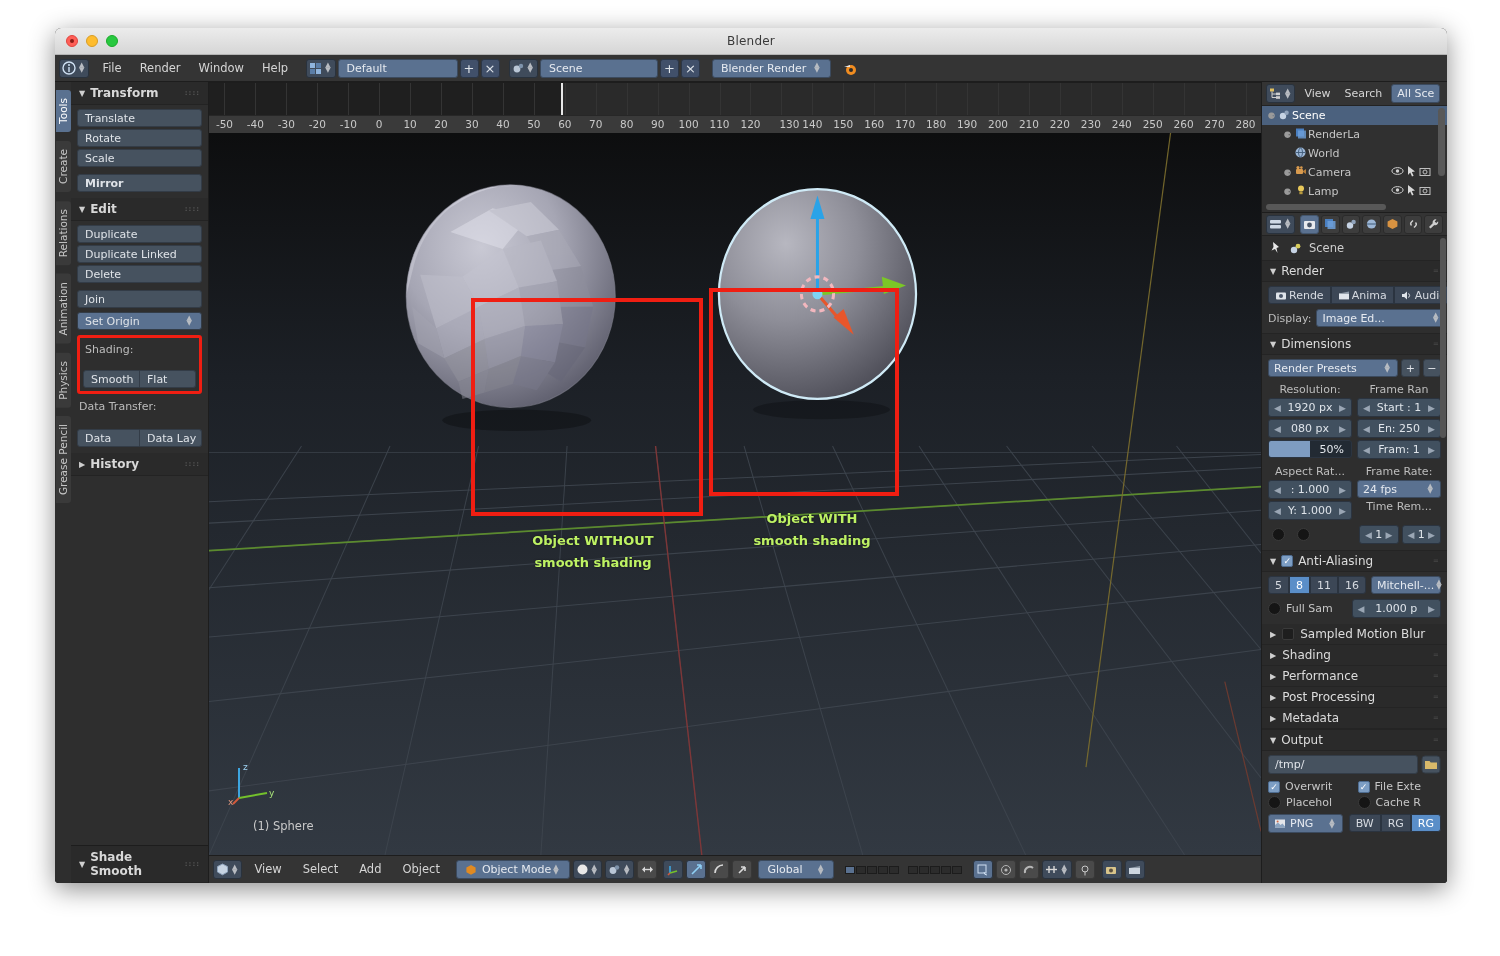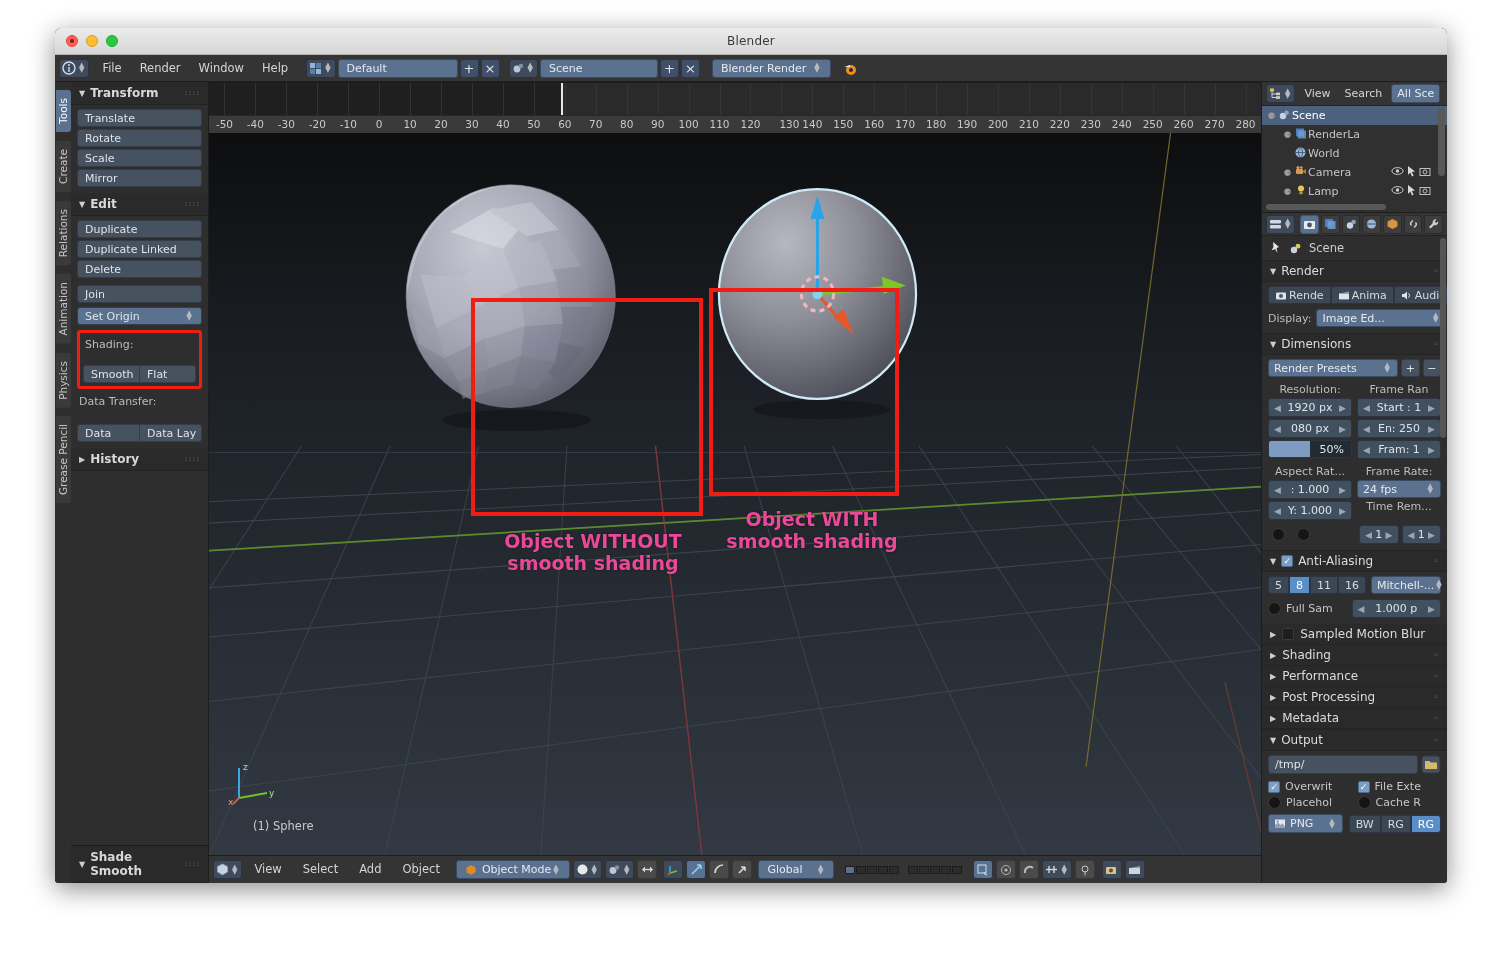--- a/index.html
+++ b/index.html
@@ -113,21 +113,21 @@
   }
 
   
   #viewport{ flex:1; position:relative; background:#2b3038; overflow:hidden;}
   #vp-3d{ position:absolute; left:0; right:0; top:0; bottom:28px; overflow:hidden;}
   #vp-label{ position:absolute; left:20px; top:6px; color:#d8d8d8; font-size:11.5px; text-shadow:0 1px 2px #000;}
   #vp-axis{ position:absolute; left:18px; bottom:46px;}
   #vp-objname{ position:absolute; left:44px; bottom:22px; color:#c9c9c9; font-size:11.5px;}
   .annot-box{ position:absolute; border:4px solid #f01e12; }
   .annot-text{
-    position:absolute; color:#ec4899; font-weight:bold; font-size:19px;
+    position:absolute; color:#bef264; font-weight:bold; font-size:13px;
     line-height:22px; text-align:center; white-space:pre-line;
     text-shadow:0 0 2px rgba(0,0,0,.6);
   }
 
   
   #vp-footer{
     position:absolute; left:0; right:0; bottom:0; height:28px;
     background:#343434; border-top:1px solid #1d1d1d;
     display:flex; align-items:center; padding:0 4px; gap:3px;
   }
@@ -319,21 +319,21 @@
 
         <div class="panel-head">
           <span class="tri">▼</span>
           <span>Transform</span>
           <span class="grip">::::</span>
         </div>
         <div class="panel-body">
           <div class="btn wide">Translate</div>
           <div class="btn wide">Rotate</div>
           <div class="btn wide">Scale</div>
-          <div class="btn wide" style="">Mirror</div>
+          <div class="btn wide" style="margin-top:5px;font-weight:bold;">Mirror</div>
         </div>
 
         <div class="panel-head">
           <span class="tri">▼</span>
           <span>Edit</span>
           <span class="grip">::::</span>
         </div>
         <div class="panel-body">
           <div class="btn wide">Duplicate</div>
           <div class="btn wide">Duplicate Linked</div>
@@ -1228,21 +1228,21 @@
             <div style="display:flex;gap:6px;">
               <div class="chkrow" style="flex:1;">
                 <span class="dot"></span>
                 <span>Placehol</span>
               </div>
               <div class="chkrow" style="flex:1;">
                 <span class="dot"></span>
                 <span>Cache R</span>
               </div>
             </div>
-            <div style="display:flex;gap:6px;align-items:center;margin-top:2px;">
+            <div style="display:flex;gap:6px;margin-top:2px;">
               <div class="field-blue" style="flex:1;height:19px;justify-content:space-between;padding:0 5px;min-width:0;">
                 <span style="display:flex;align-items:center;gap:4px;">
                   <svg width="12" height="11" viewBox="0 0 12 11">
                       <rect x="1" y="1.5" width="10" height="8" fill="#e4e6ea"></rect>
                       <path d="M1 7 L4 4.6 L6.5 7 L8.5 5.6 L11 8.4 L11 9.5 L1 9.5 Z" fill="#8aa3c0"></path>
                       <circle cx="3.6" cy="3.4" r="1" fill="#d06a4a"></circle>
                     </svg>
                   <span>PNG</span>
                 </span>
                 <span class="spin">

